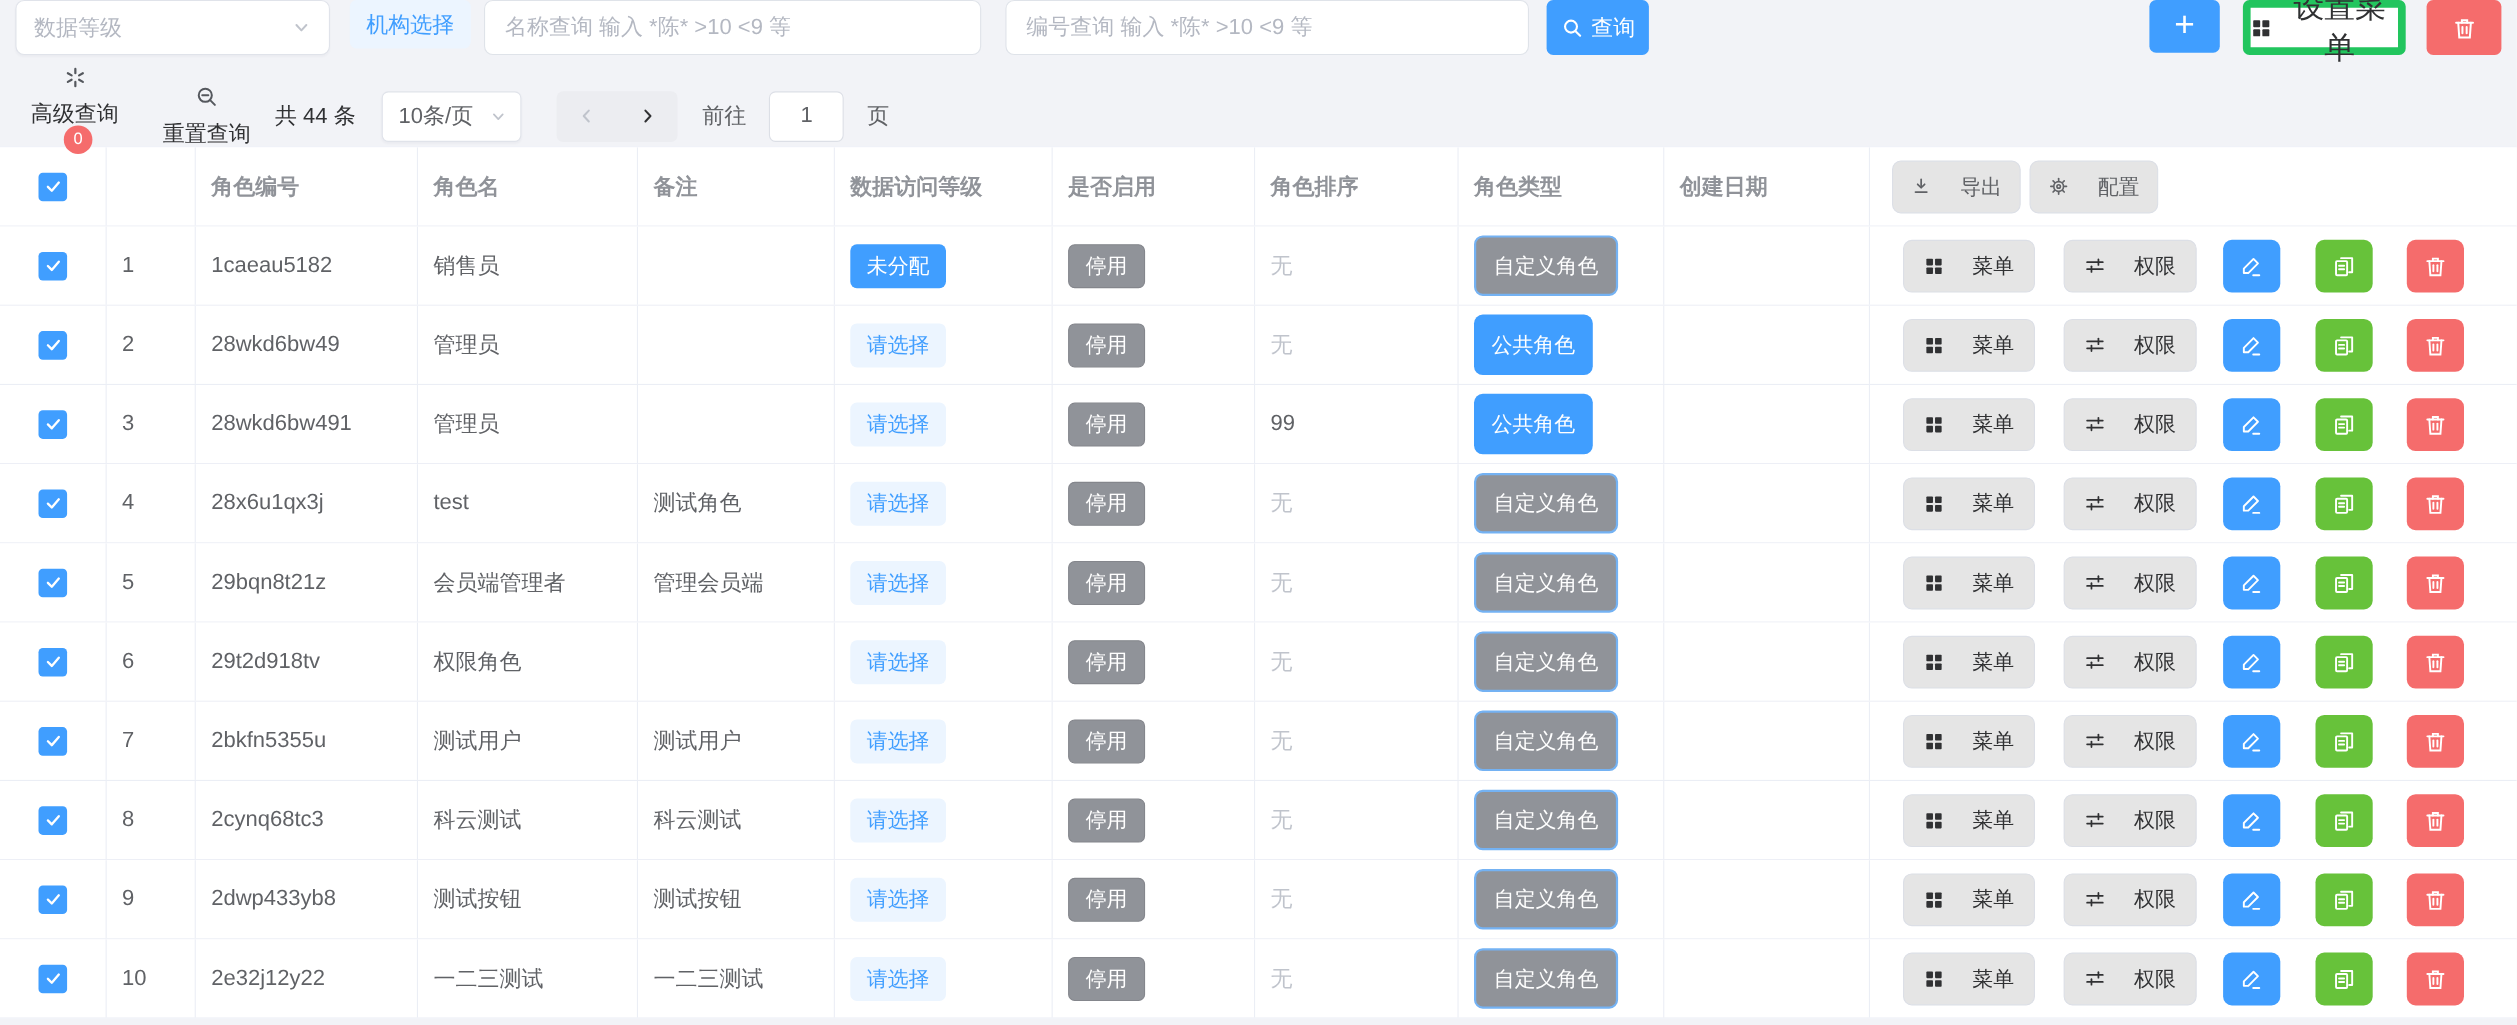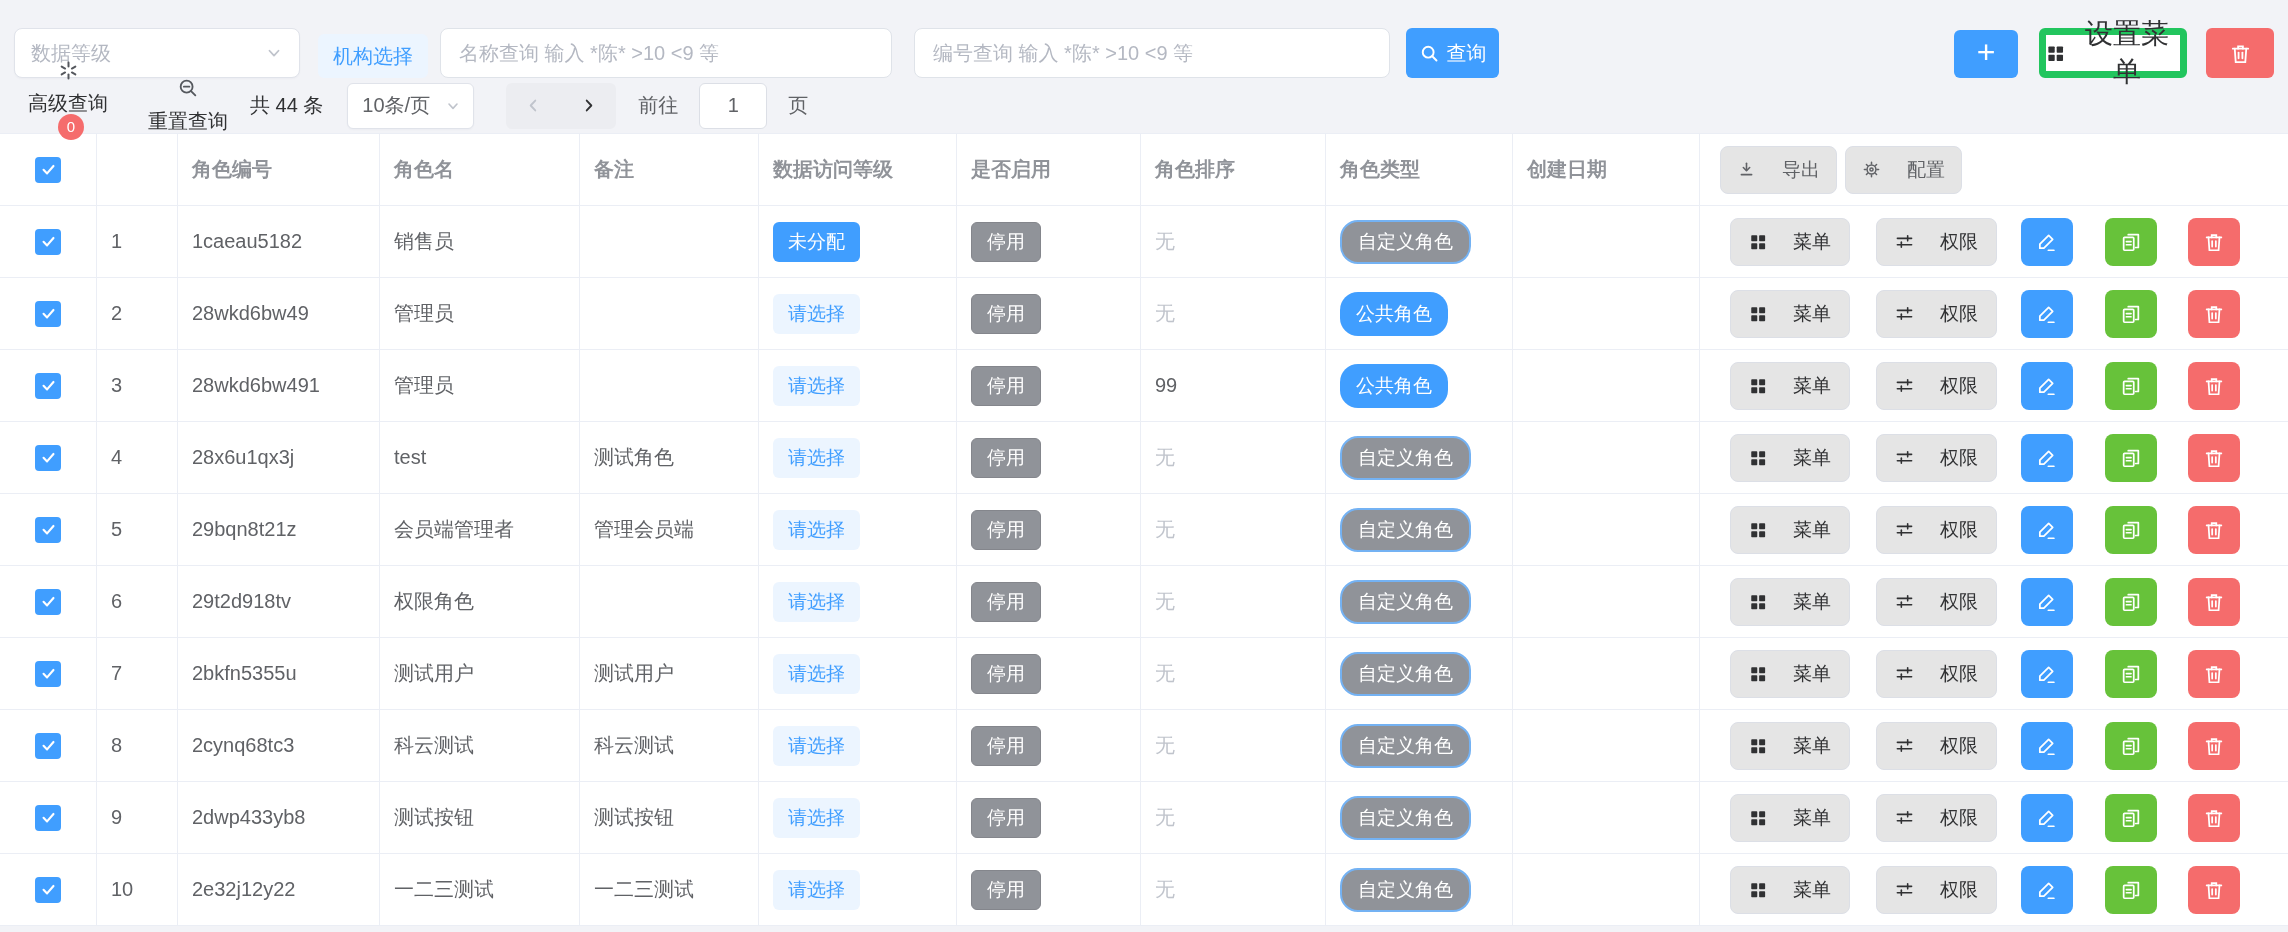--- a/index.html
+++ b/index.html
@@ -4,21 +4,21 @@
 <style>
   * { margin:0; padding:0; box-sizing:border-box; }
   html,body { width:2288px; height:932px; overflow:hidden; }
   body {
     font-family:"Liberation Sans","DejaVu Sans",sans-serif;
     background:#f2f3f7; color:#303133;
     position:relative;
   }
 
   
-  .topbar { height:78px; display:flex; align-items:flex-end; padding:0 14px; }
+  .topbar { height:78px; display:flex; align-items:flex-start; padding:0 14px; }
   .sel {
     background:#fff; border:1px solid #e0e3ea; border-radius:8px;
     display:flex; align-items:center; justify-content:space-between;
     padding:0 16px; box-shadow:0 1px 2px rgba(31,45,61,.03); cursor:pointer;
   }
   .sel-level { width:286px; height:50px; }
   .sel-text-placeholder { color:#b4b8c2; font-size:20px; }
   .chev { color:#c0c4cc; display:flex; }
   .btn { border:none; cursor:pointer; display:inline-flex; align-items:center; justify-content:center; font-family:inherit; }
   .org-btn {
@@ -94,21 +94,21 @@
 
   .muted { color:#c0c4cc; }
 
   .pill {
     display:inline-flex; align-items:center; justify-content:center;
     height:40px; padding:0 15px; border-radius:6px; font-size:19px; cursor:pointer;
   }
   .pill.primary { background:#409eff; color:#fff; }
   .pill.plain   { background:#ecf5ff; color:#409eff; }
   .pill.info    { background:#909399; color:#fff; border:1px solid #84868c; }
-  .type-pill { height:44px; padding:0 16px; border-radius:18px; font-size:19px; display:inline-flex; align-items:center; cursor:pointer;text-align:right; }
+  .type-pill { height:55px; padding:0 16px; border-radius:8px; font-size:19px; display:inline-flex; align-items:center; cursor:pointer;text-align:right; }
   .type-pill.primary { background:#409eff; color:#fff; }
   .type-pill.info    { background:#909399; color:#fff; border:2px solid #74b2f3; }
 
   .ghost-btn {
     height:48px; border-radius:8px; background:#e5e5e5; border:1px solid #dcdfe6;
     color:#303133; font-size:19px; gap:26px; padding:0 18px;
   }
   .ghost-btn .ico { color:#303133; }
   .hdr-ghost { color:#606266; padding:0 16px; }
   .hdr-ghost .ico { color:#606266; }

